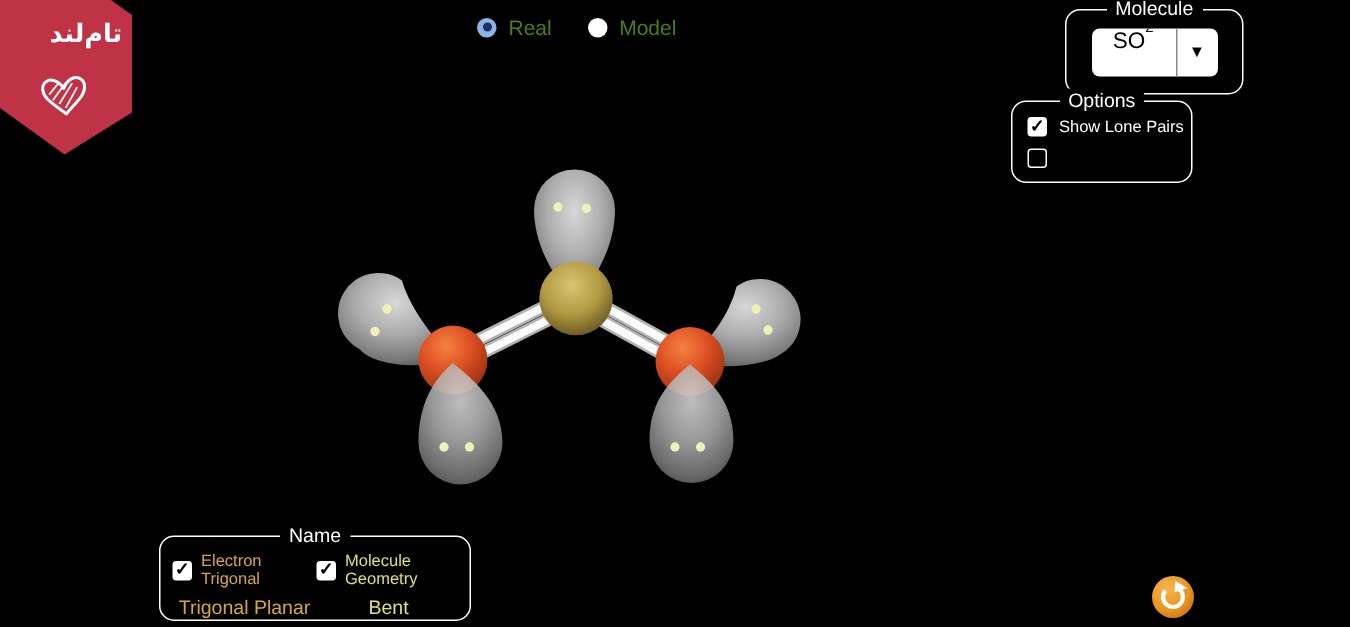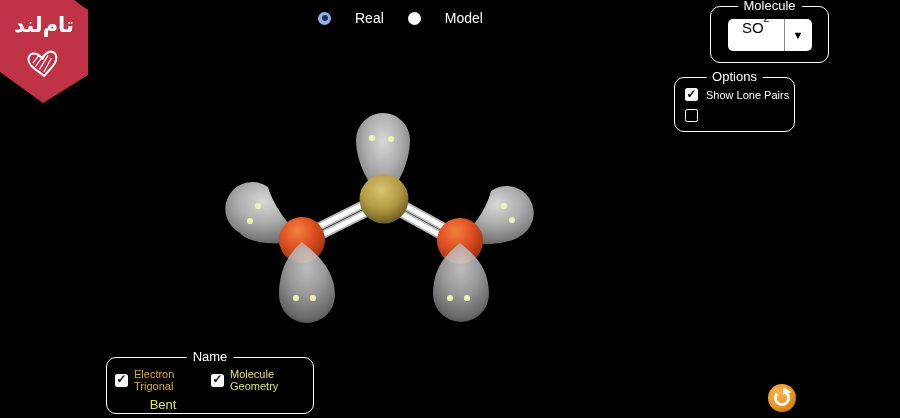--- a/index.html
+++ b/index.html
@@ -8,47 +8,47 @@
     overflow:hidden; font-family:"Liberation Sans", sans-serif;
     -webkit-user-select:none; user-select:none;
   }
   
   .logo-badge {
     position:absolute; left:0; top:0; width:88px; height:103px;
     background:#c03246;
     clip-path:polygon(0 0, 74px 0, 88px 10px, 88px 75px, 43px 103px, 0 72px);
   }
   .logo-text {
-    position:absolute; top:13px; left:0; width:100%; text-align:center;
-    color:#fff; font-weight:bold; font-size:21px;
-    font-family:"DejaVu Sans", sans-serif; direction:rtl; letter-spacing:.5px;
+    position:absolute; top:13px; left:0; width:100%; text-align:left;
+    color:#fff; font-weight:bold; font-size:17px;
+    font-family:"DejaVu Sans", sans-serif; direction:rtl; letter-spacing:.5px;padding-left:33px;
   }
   .logo-heart { position:absolute; left:26px; top:49px; transform:rotate(-6deg); }
   
   .view-toggle { position:absolute; left:318px; top:10px; display:flex; gap:24px; align-items:center; }
   .vt-option { display:flex; align-items:center; gap:8px; cursor:pointer; }
-  .vt-label { color:#ffffff; font-size:14px;margin-left:16px; }
+  .vt-label { color:#4d7c0f; font-size:14px; }
   .radio { width:13px; height:13px; border-radius:50%; position:relative; flex:none; }
   .radio.on { background:#8fb3e6; }
   .radio.on::after { content:""; position:absolute; inset:3.5px; background:#1e3263; border-radius:50%; }
   .radio.off { background:#fff; }
   
   .panel { position:absolute; border:1.5px solid #fff; border-radius:10px; box-sizing:border-box; background:transparent; }
   .legend {
     position:absolute; top:-9px; left:50%; transform:translateX(-50%);
     background:#000; padding:0 6px; color:#fff; font-size:13px; white-space:nowrap; line-height:1.3;
   }
   .panel-mol { left:710px; top:6px; width:119px; height:57px; }
   .panel-body { display:flex; align-items:center; justify-content:center; height:100%; }
   .dropdown { display:flex; align-items:stretch; background:#fff; border-radius:5px; overflow:hidden; height:32px; width:84px; cursor:pointer; }
   .dd-value { flex:1; display:flex; align-items:flex-start; justify-content:center; color:#000; font-size:15px; }
   .dd-value sub { font-size:10px; line-height:0; }
   .dd-sep { width:1px; background:#8a8a8a; }
   .dd-arrow { width:27px; display:flex; align-items:center; justify-content:center; font-size:11px; color:#000; }
-  .panel-opt { left:674px; top:77px; width:121px; height:55px; }
+  .panel-opt { left:674px; top:67px; width:121px; height:55px; }
   .opt-row { display:flex; align-items:center; gap:8px; margin:0 0 0 10px; color:#fff; font-size:11px; cursor:pointer; }
   .opt-rows { display:flex; flex-direction:column; gap:8px; padding-top:10px; }
   .cb { width:13px; height:13px; border-radius:2.5px; display:inline-flex; align-items:center; justify-content:center; flex:none; box-sizing:border-box; }
   .cb.checked { background:#fff; }
   .cb .check { color:#000; font-weight:bold; font-size:12px; line-height:1; transform:translateY(-1px); }
   .cb.unchecked { border:1.5px solid #fff; background:transparent; }
   .cb.unchecked .check { visibility:hidden; }
   
   .panel-name { left:106px; top:357px; width:208px; height:57px; }
   .name-grid { display:grid; grid-template-columns:1fr 1fr; padding:10px 6px 0 8px; row-gap:5px; }
@@ -190,20 +190,21 @@
             <span class="check">✓</span>
           </span>
         <span>Electron Trigonal</span>
       </div>
       <div class="name-cb yellow">
         <span class="cb checked">
             <span class="check">✓</span>
           </span>
         <span>Molecule Geometry</span>
       </div>
+      <div class="name-val gold">Trigonal Planar</div>
       <div class="name-val yellow">Bent</div>
     </div>
   </div>
 
   <button class="reset-btn">
     <svg width="28" height="28" viewBox="0 0 28 28">
       <circle cx="14" cy="14" r="6.6" fill="none" stroke="#fff" stroke-width="2.8" stroke-dasharray="31.5 10" transform="rotate(-55 14 14)"></circle>
       <polygon points="15.5,3.2 23.5,8 15,10.8" fill="#fff"></polygon>
     </svg>
   </button>

